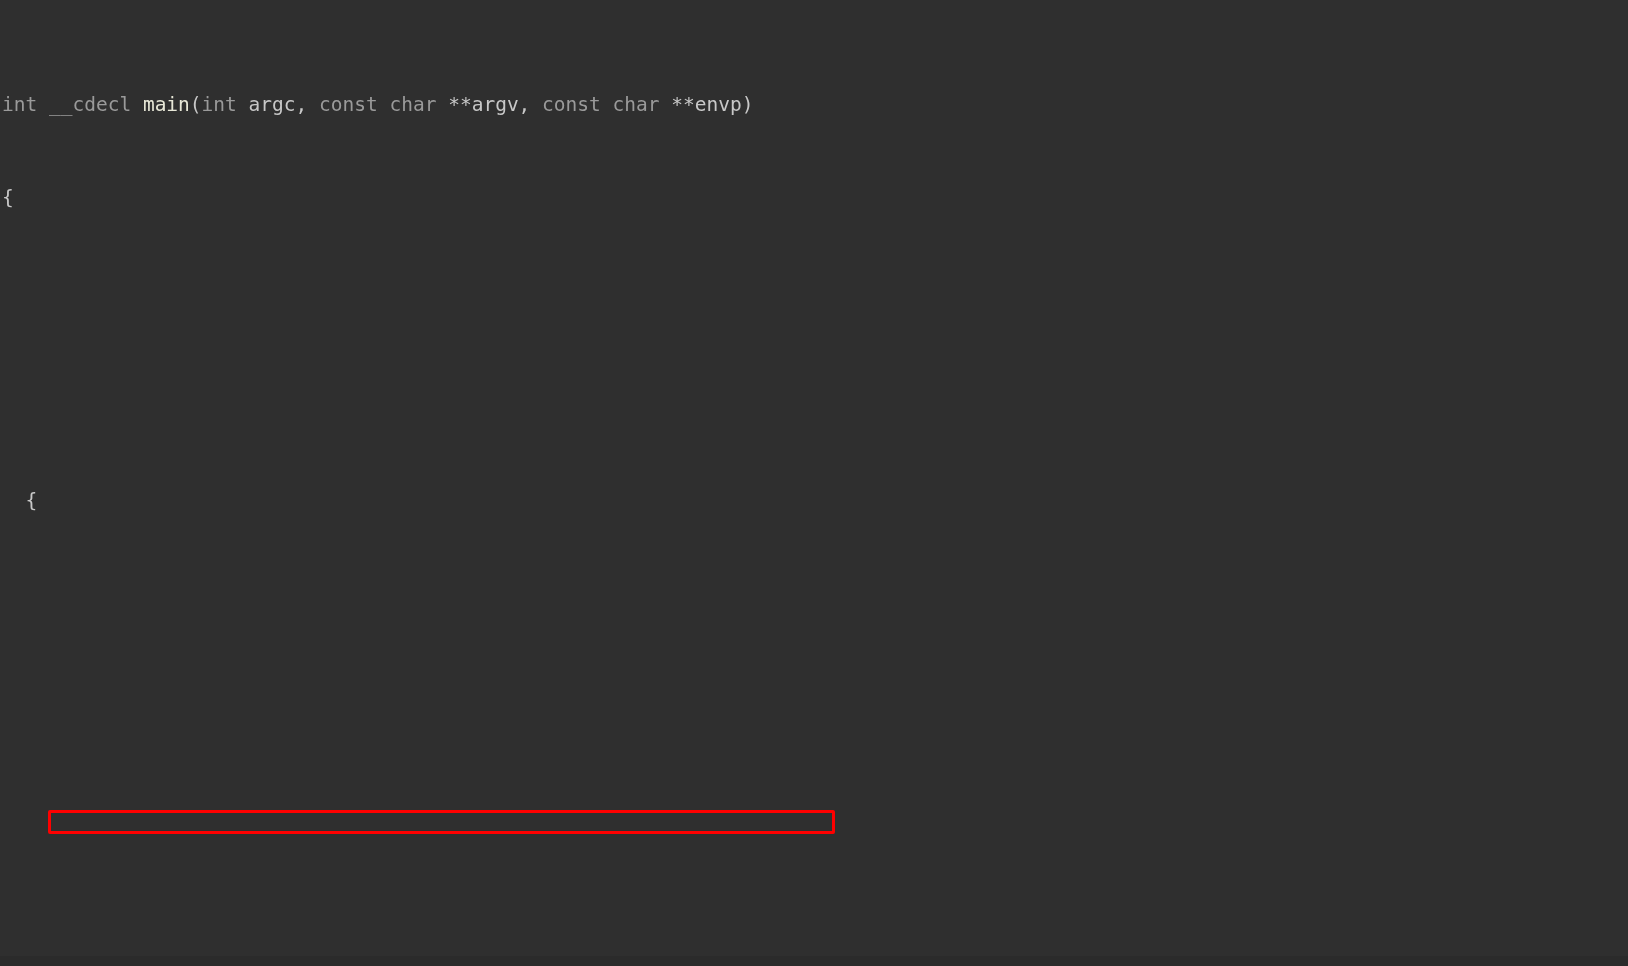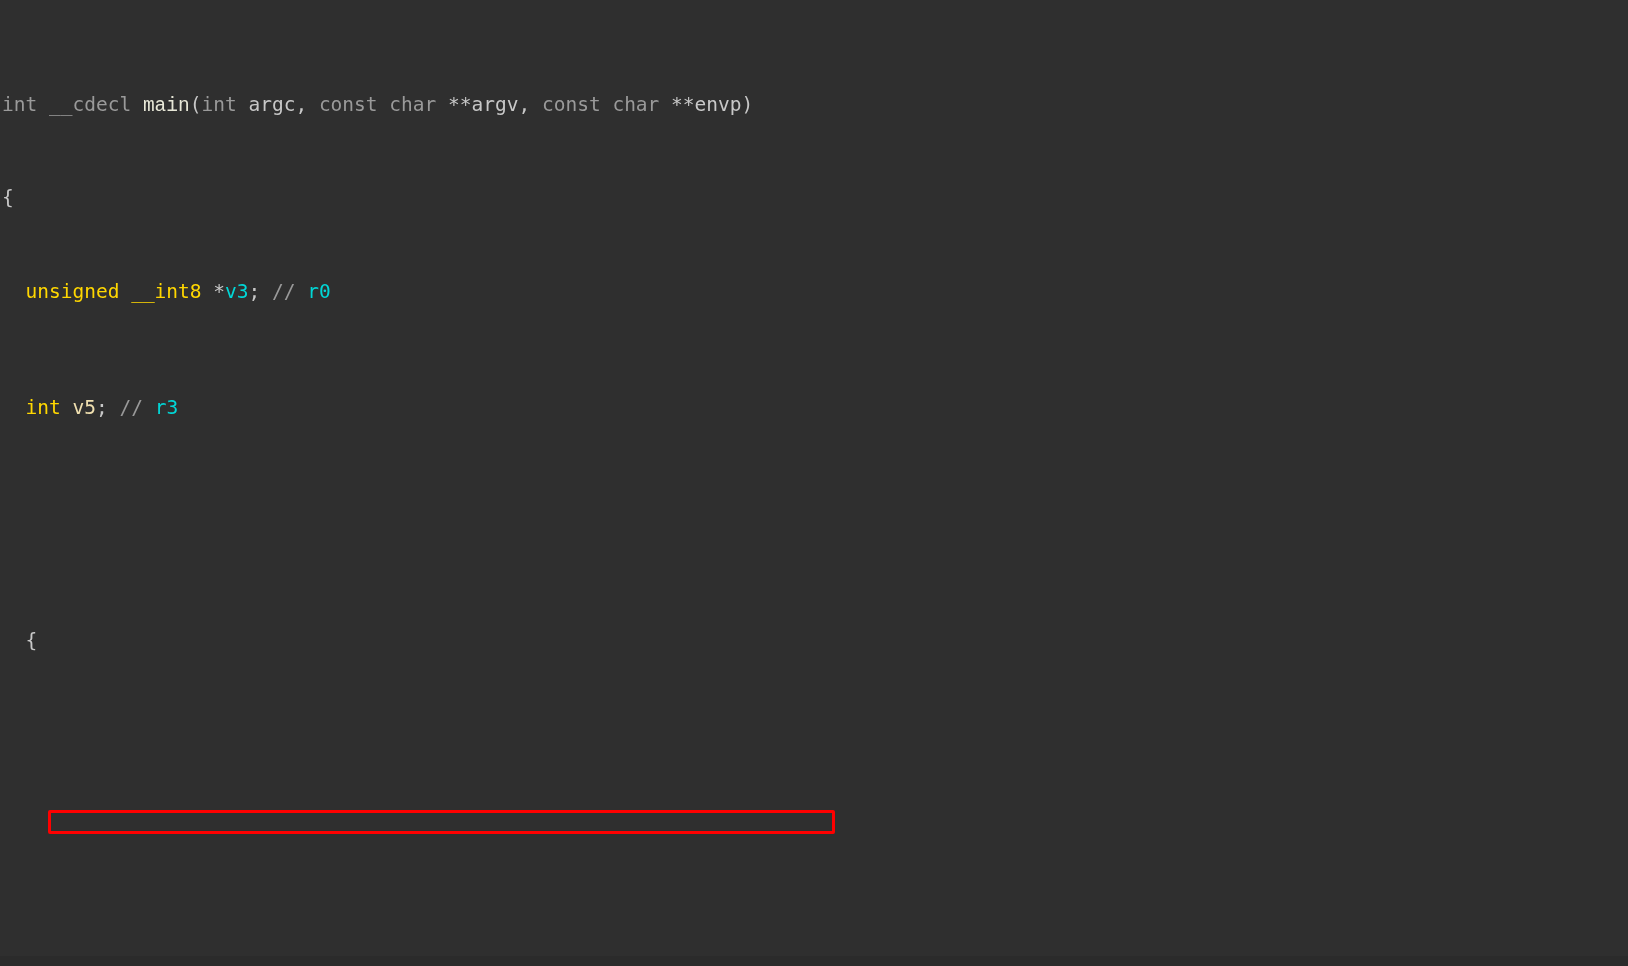--- a/index.html
+++ b/index.html
@@ -40,21 +40,21 @@
     line-height: 23.3px;
     white-space: pre;
     padding-left: 2px;
     position: relative;
   }
 
   
   .t-plain   { color: #c8c8c8; }   
   .t-kw      { color: #ffd700; }   
   .t-kw2     { color: #d4d4c0; }
-  .t-func    { color: #e8e8d8; font-family: Liberation Mono, monospace; }   
+  .t-func    { color: #e8e8d8; }   
   .t-num     { color: #c0c0c0; }   
   .t-var-c   { color: #00d7d7; }   
   .t-var-y   { color: #f0e0b0; }   
   .t-cyan    { color: #00d7d7; }   
   .t-dim     { color: #9a9a9a; margin-top: 16px; }
 
   
   .hl-box {
     position: absolute;
     left: 48px;
@@ -81,24 +81,22 @@
 
 <div id="pseudocode-view">
 
   <div class="code-area">
 
     
     <div class="code-line"><span class="t-plain"><span class="t-dim">int __cdecl </span><span class="t-func">main</span>(<span class="t-dim">int</span> argc, <span class="t-dim">const char</span> **argv, <span class="t-dim">const char</span> **envp)</span></div>
     
     <div class="code-line"><span class="t-plain">{</span></div>
     
-    <div class="code-line"><span><span class="t-plain">  </span><span class="t-kw">unsigned __int8</span><span class="t-plain"> *</span><span class="t-var-c">v3</span><span class="t-plain">; </span><span class="t-dim">// </span><span class="t-cyan">r0</span></span></div>
     
     
-    <div class="code-line"><span><span class="t-plain">  </span><span class="t-kw">int</span><span class="t-plain"> </span><span class="t-var-y">v5</span><span class="t-plain">; </span><span class="t-dim">// </span><span class="t-cyan">r3</span></span></div>
     
     <div class="code-line"><span> </span></div>
     
     
     
     <div class="code-line"><span class="t-plain">  {</span></div>
     
     
     
     

